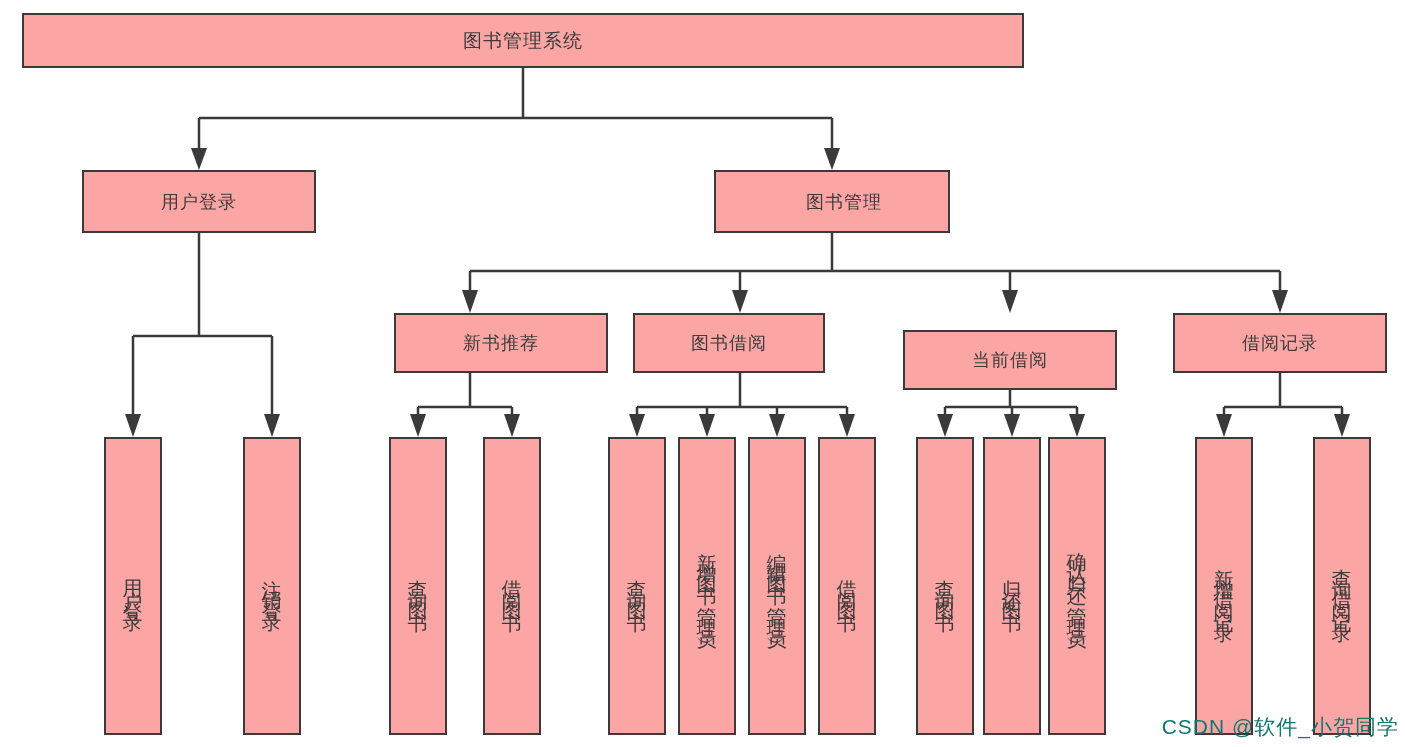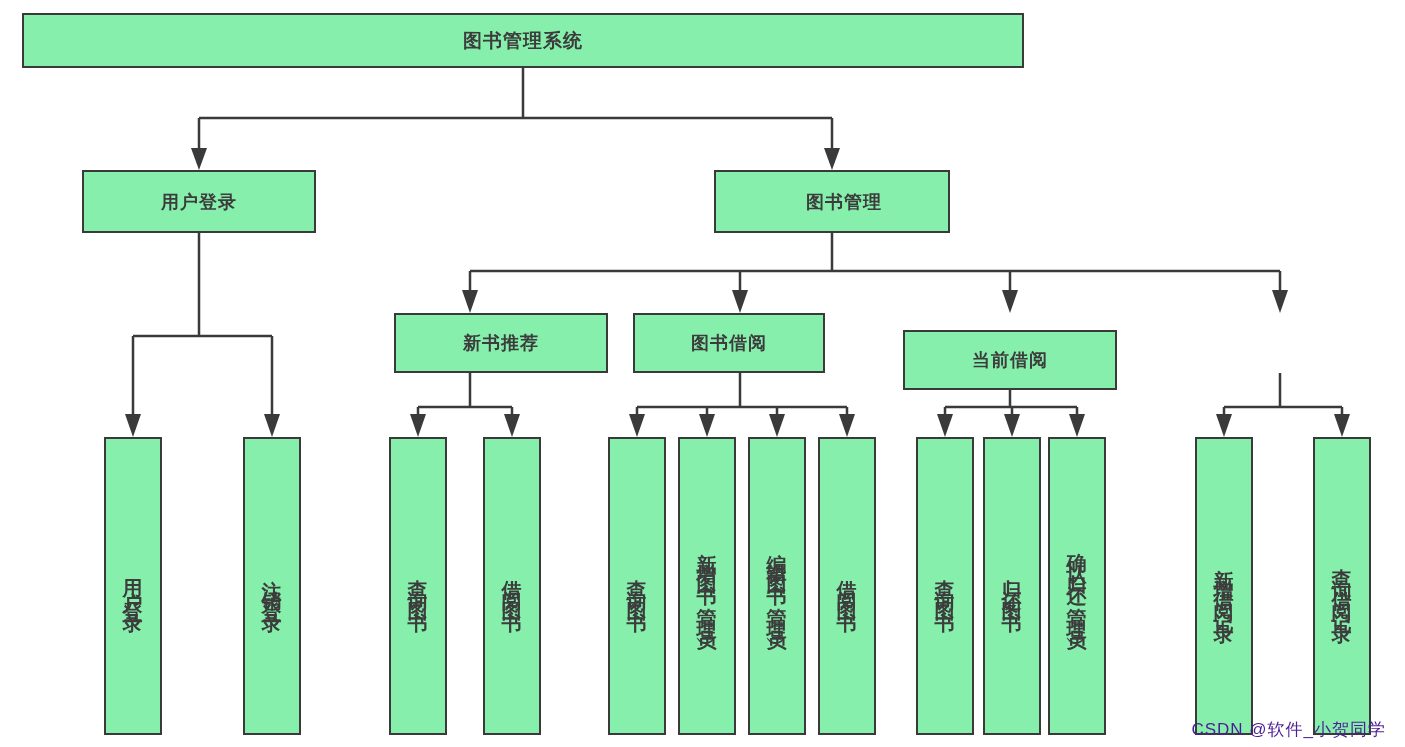--- a/index.html
+++ b/index.html
@@ -19,43 +19,42 @@
     position: absolute;
     left: 0;
     top: 0;
     width: 1405px;
     height: 747px;
   }
   .node {
     position: absolute;
     box-sizing: border-box;
     border: 2.5px solid #3a3a3a;
-    background: #86efac;
+    background: #fca5a5;
     color: #3c3c3c;
     display: flex;
     align-items: center;
     justify-content: center;
-    font-weight: bold;
   }
   .node.h { font-size: 18px; letter-spacing: 1px; }
   .node.root { font-size: 19px; }
   .node.leaf { font-size: 20px; }
   .leaf .vtext {
     writing-mode: vertical-rl;
     text-orientation: mixed;
     letter-spacing: 11px;
     line-height: 1;
     white-space: nowrap;
   }
   .watermark {
     position: absolute;
-    right: 19px;
+    right: 6px;
     bottom: 6px;
-    font-size: 17px;
-    color: #4c1d95;
+    font-size: 21px;
+    color: #0f766e;
     letter-spacing: 1px;
     pointer-events: none;
   }
   svg line, svg path { stroke: #3a3a3a; stroke-width: 2.5; fill: none; }
   svg polygon { fill: #3a3a3a; stroke: none; }
 </style>
 </head>
 <body>
 
 <div class="canvas">
@@ -111,20 +110,21 @@
   </svg>
 
   <div class="node h root" style="left:22px; top:13px; width:1002px; height:55px;">图书管理系统</div>
 
   <div class="node h" style="left:82px; top:170px; width:234px; height:63px;">用户登录</div>
   <div class="node h" style="left:714px; top:170px; width:236px; height:63px;padding-left:24px;">图书管理</div>
 
   <div class="node h" style="left:363px; top:313px; width:214px; height:60px;margin-left:31px;">新书推荐</div>
   <div class="node h" style="left:633px; top:313px; width:192px; height:60px;">图书借阅</div>
   <div class="node h" style="left:903px; top:330px; width:214px; height:60px;">当前借阅</div>
+  <div class="node h" style="left:1173px; top:313px; width:214px; height:60px;">借阅记录</div>
 
   <div class="node leaf" style="left:104px; top:437px; width:58px; height:298px;">
     <span class="vtext">用户登录</span>
   </div>
   <div class="node leaf" style="left:243px; top:437px; width:58px; height:298px;">
     <span class="vtext">注销登录</span>
   </div>
 
   <div class="node leaf" style="left:389px; top:437px; width:58px; height:298px;">
     <span class="vtext">查询图书</span>

